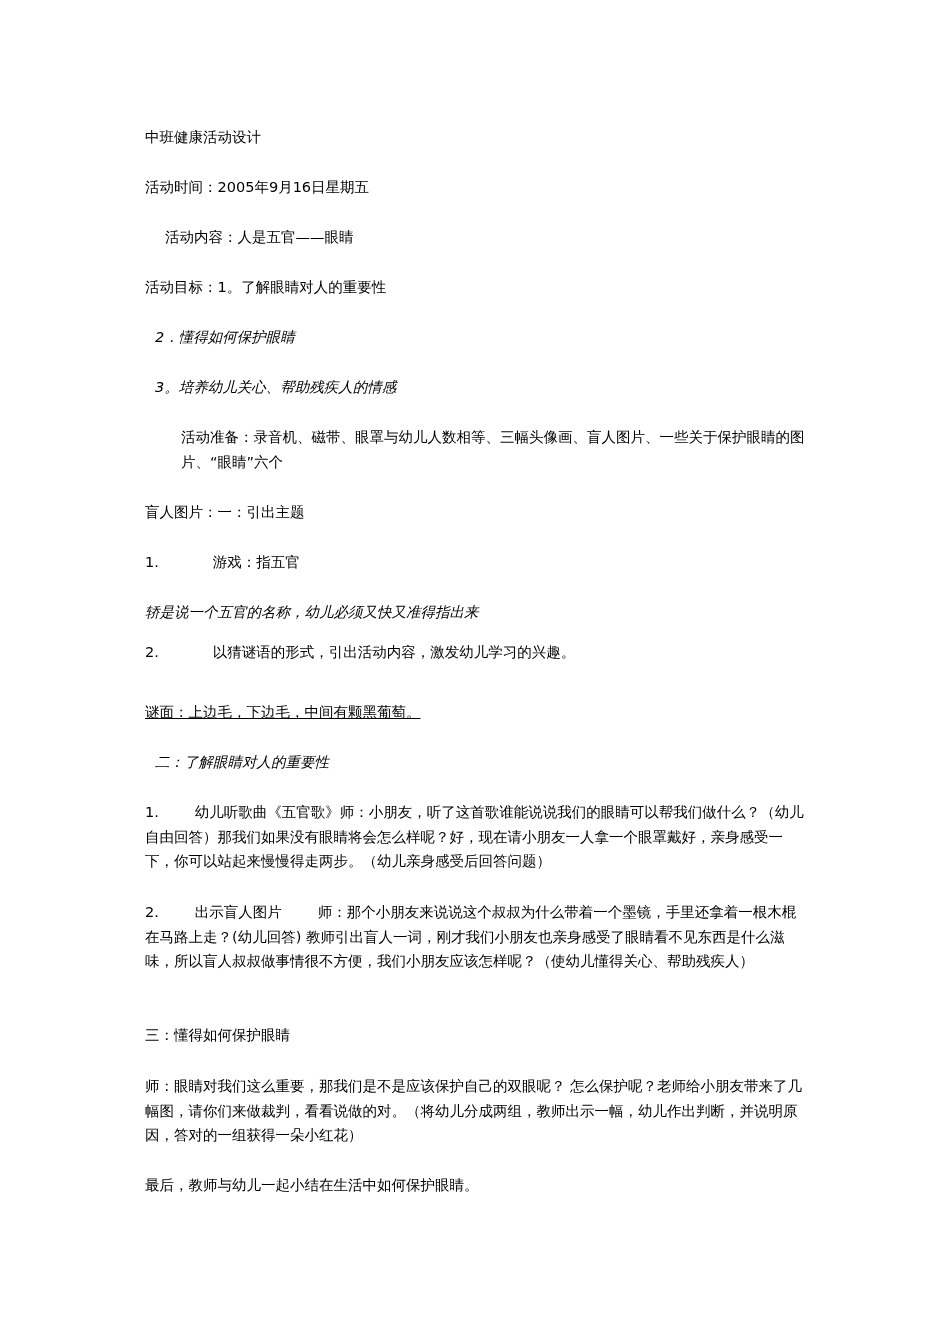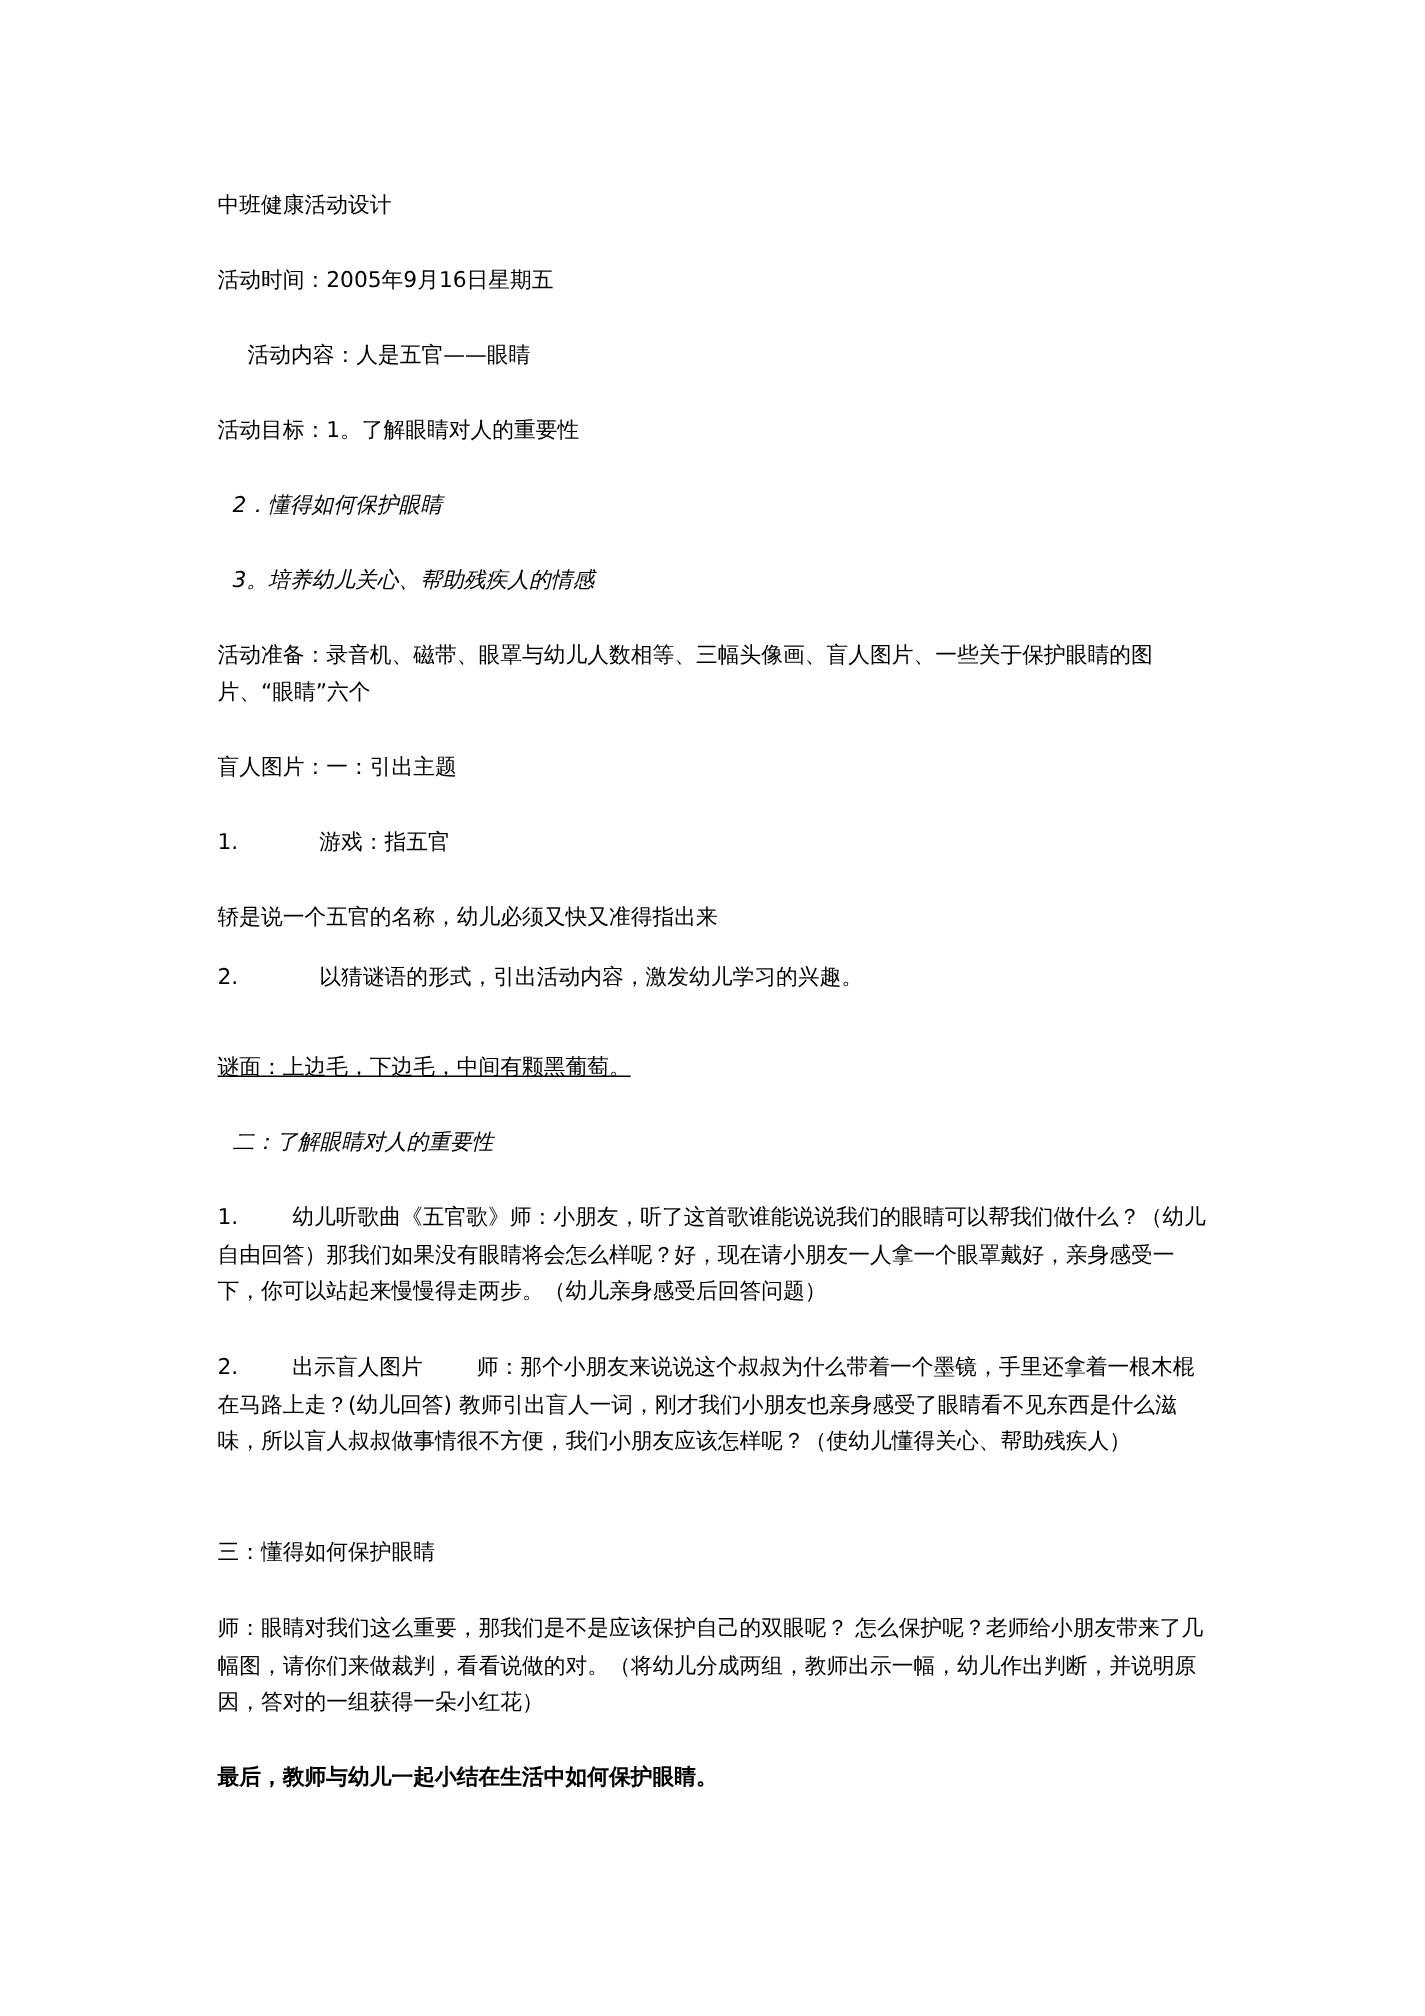--- a/index.html
+++ b/index.html
@@ -45,37 +45,37 @@
   <div class="p" style="top:175px;">活动时间：2005年9月16日星期五</div>
 
   <div class="p" style="top:225px;margin-left:20px;">活动内容：人是五官——眼睛</div>
 
   <div class="p" style="top:275px;"><span>活动目标：</span><span>1。了解眼睛对人的重要性</span></div>
 
   <div class="p indent1" style="top:325px;">2．懂得如何保护眼睛</div>
 
   <div class="p indent1" style="top:375px;">3。培养幼儿关心、帮助残疾人的情感</div>
 
-  <div class="p" style="top:425px;">活动准备：录音机、磁带、眼罩与幼儿人数相等、三幅头像画、盲人图片、一些关于保护眼睛的图片、“眼睛”六个</div>
+  <div class="p" style="top:425px;margin-left:36px;">活动准备：录音机、磁带、眼罩与幼儿人数相等、三幅头像画、盲人图片、一些关于保护眼睛的图片、“眼睛”六个</div>
 
   <div class="p" style="top:500px;">盲人图片：一：引出主题</div>
 
   <div class="p" style="top:550px;"><span class="num">1.</span><span class="gap-a"></span><span>游戏：指五官</span></div>
 
-  <div class="p" style="top:600px;">轿是说一个五官的名称，幼儿必须又快又准得指出来</div>
+  <div class="p" style="top:600px;font-style:italic;">轿是说一个五官的名称，幼儿必须又快又准得指出来</div>
 
   <div class="p" style="top:640px;"><span class="num">2.</span><span class="gap-a"></span><span>以猜谜语的形式，引出活动内容，激发幼儿学习的兴趣。</span></div>
 
   <div class="p" style="top:700px;text-decoration:underline;">谜面：上边毛，下边毛，中间有颗黑葡萄。</div>
 
   <div class="p indent1" style="top:750px;">二：了解眼睛对人的重要性</div>
 
   <div class="p" style="top:800px;"><span class="num">1.</span><span class="gap-b"></span><span>幼儿听歌曲《五官歌》师：小朋友，听了这首歌谁能说说我们的眼睛可以帮我们做什么？（幼儿自由回答）那我们如果没有眼睛将会怎么样呢？好，现在请小朋友一人拿一个眼罩戴好，亲身感受一下，你可以站起来慢慢得走两步。（幼儿亲身感受后回答问题）</span></div>
 
   <div class="p" style="top:900px;"><span class="num">2.</span><span class="gap-b"></span><span>出示盲人图片</span><span class="gap-b"></span><span>师：那个小朋友来说说这个叔叔为什么带着一个墨镜，手里还拿着一根木棍在马路上走？(幼儿回答) 教师引出盲人一词，刚才我们小朋友也亲身感受了眼睛看不见东西是什么滋味，所以盲人叔叔做事情很不方便，我们小朋友应该怎样呢？（使幼儿懂得关心、帮助残疾人）</span></div>
 
   <div class="p" style="top:1024px;font-family:Liberation Mono, monospace;">三：懂得如何保护眼睛</div>
 
   <div class="p" style="top:1074px;">师：眼睛对我们这么重要，那我们是不是应该保护自己的双眼呢？ 怎么保护呢？老师给小朋友带来了几幅图，请你们来做裁判，看看说做的对。（将幼儿分成两组，教师出示一幅，幼儿作出判断，并说明原因，答对的一组获得一朵小红花）</div>
 
-  <div class="p" style="top:1173px;font-weight:bold;">最后，教师与幼儿一起小结在生活中如何保护眼睛。</div>
+  <div class="p" style="top:1173px;">最后，教师与幼儿一起小结在生活中如何保护眼睛。</div>
 
 </div>
 
 </body></html>

